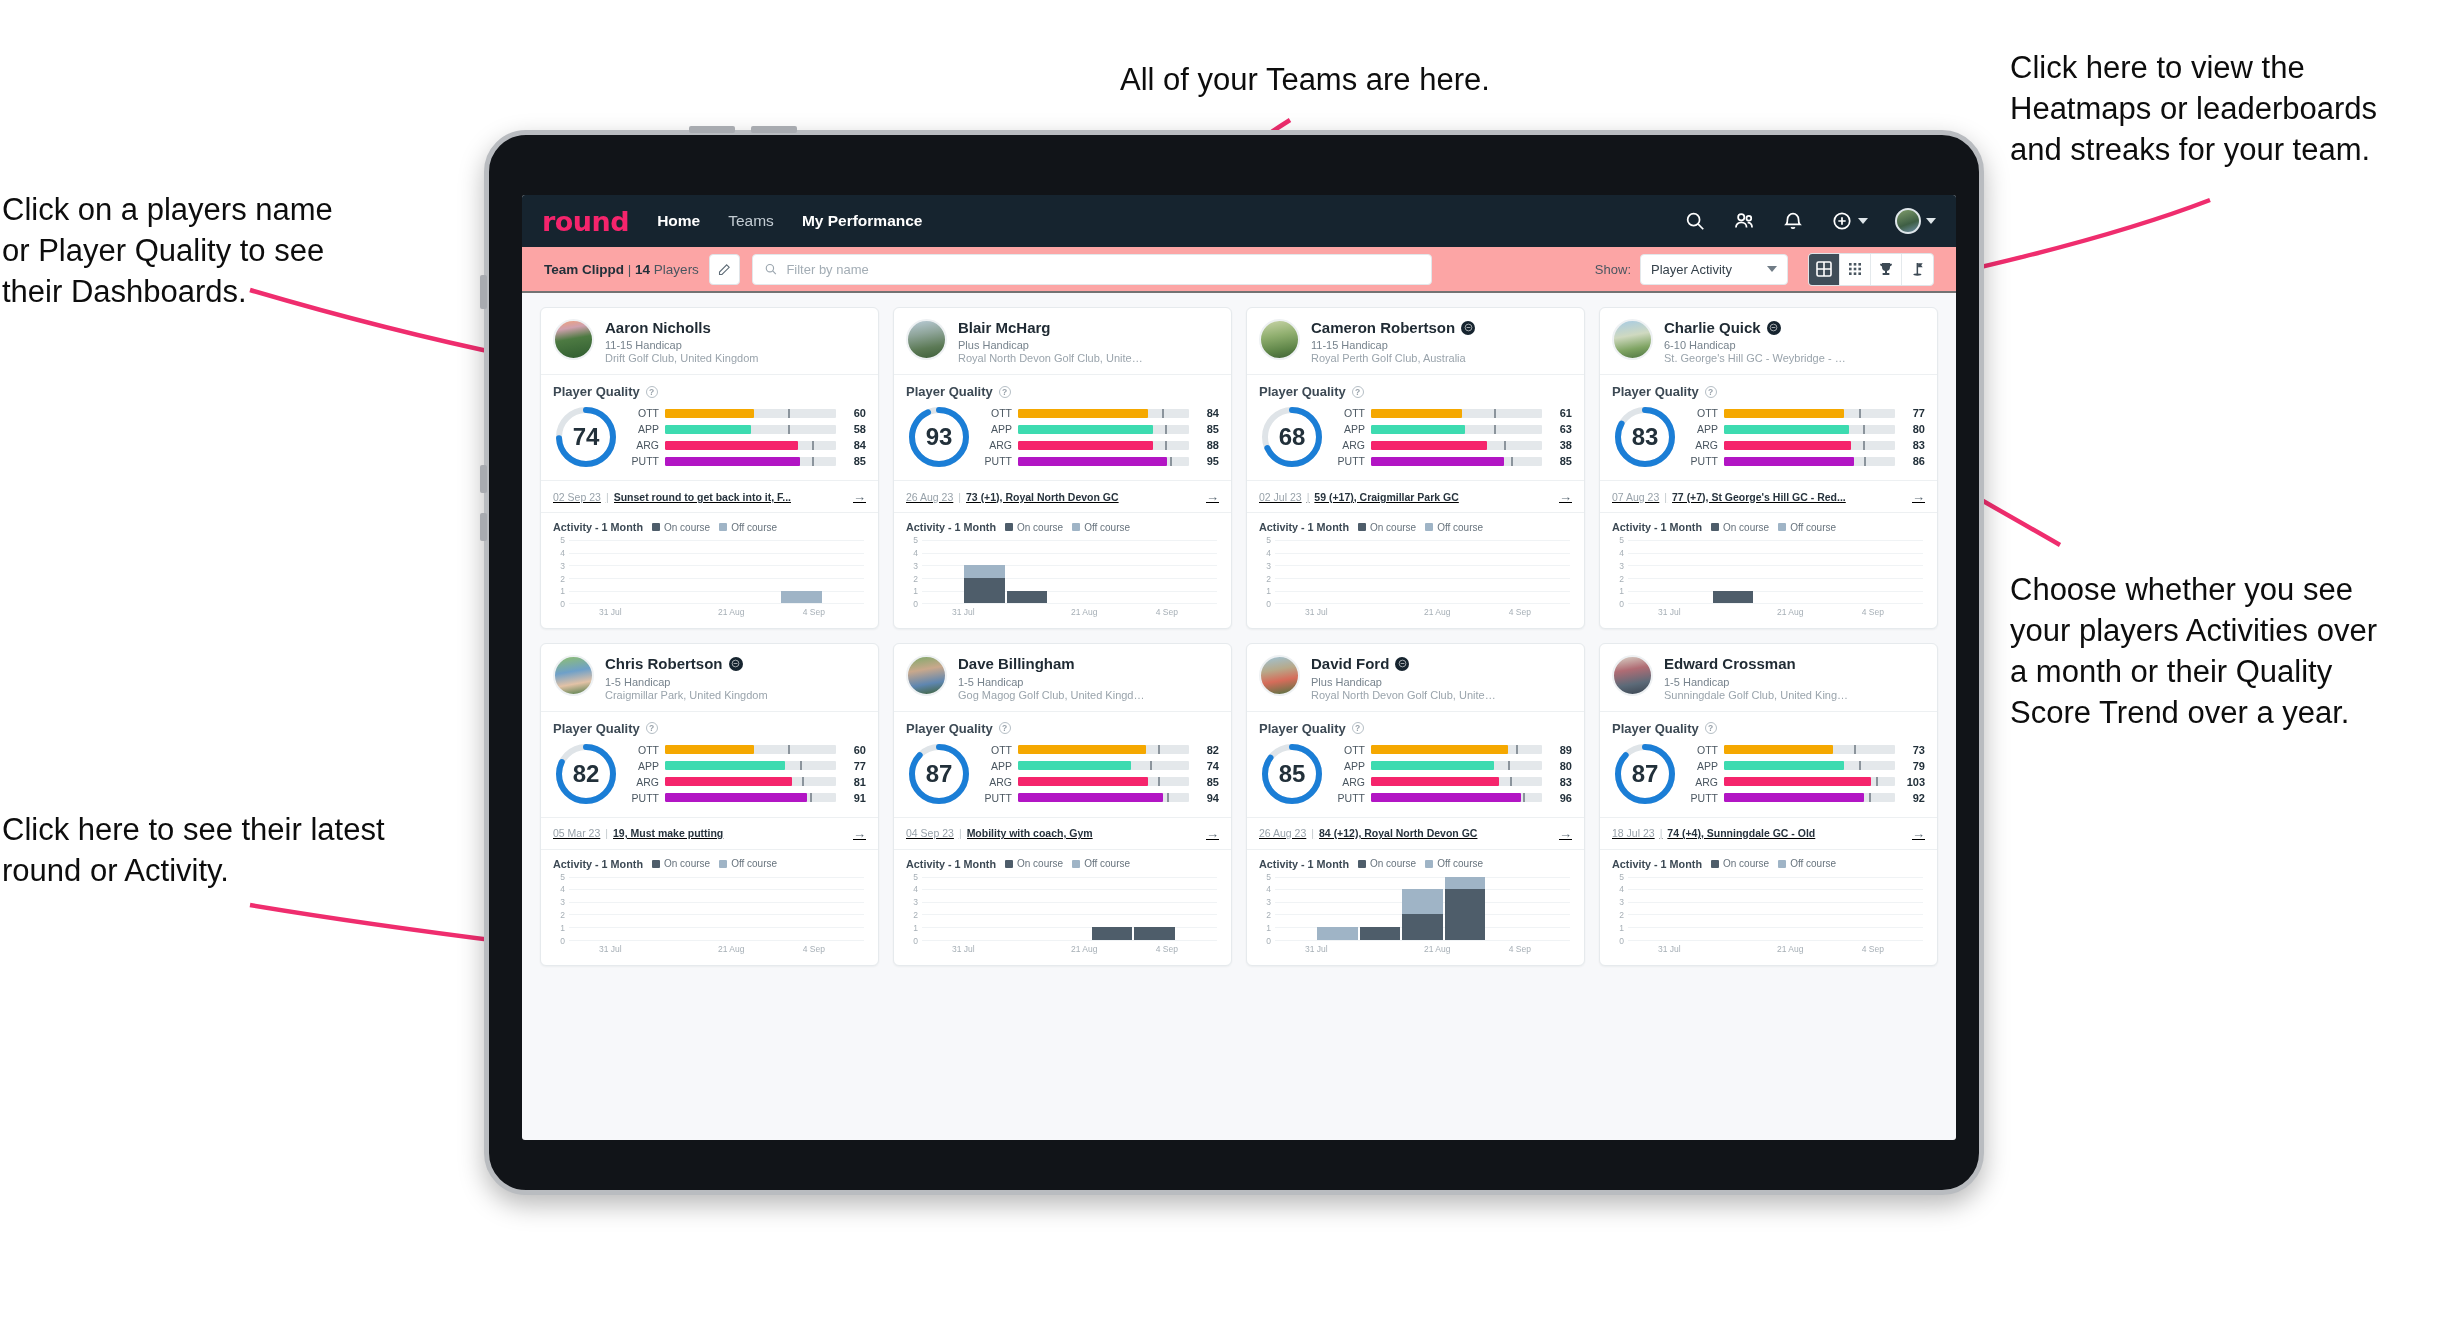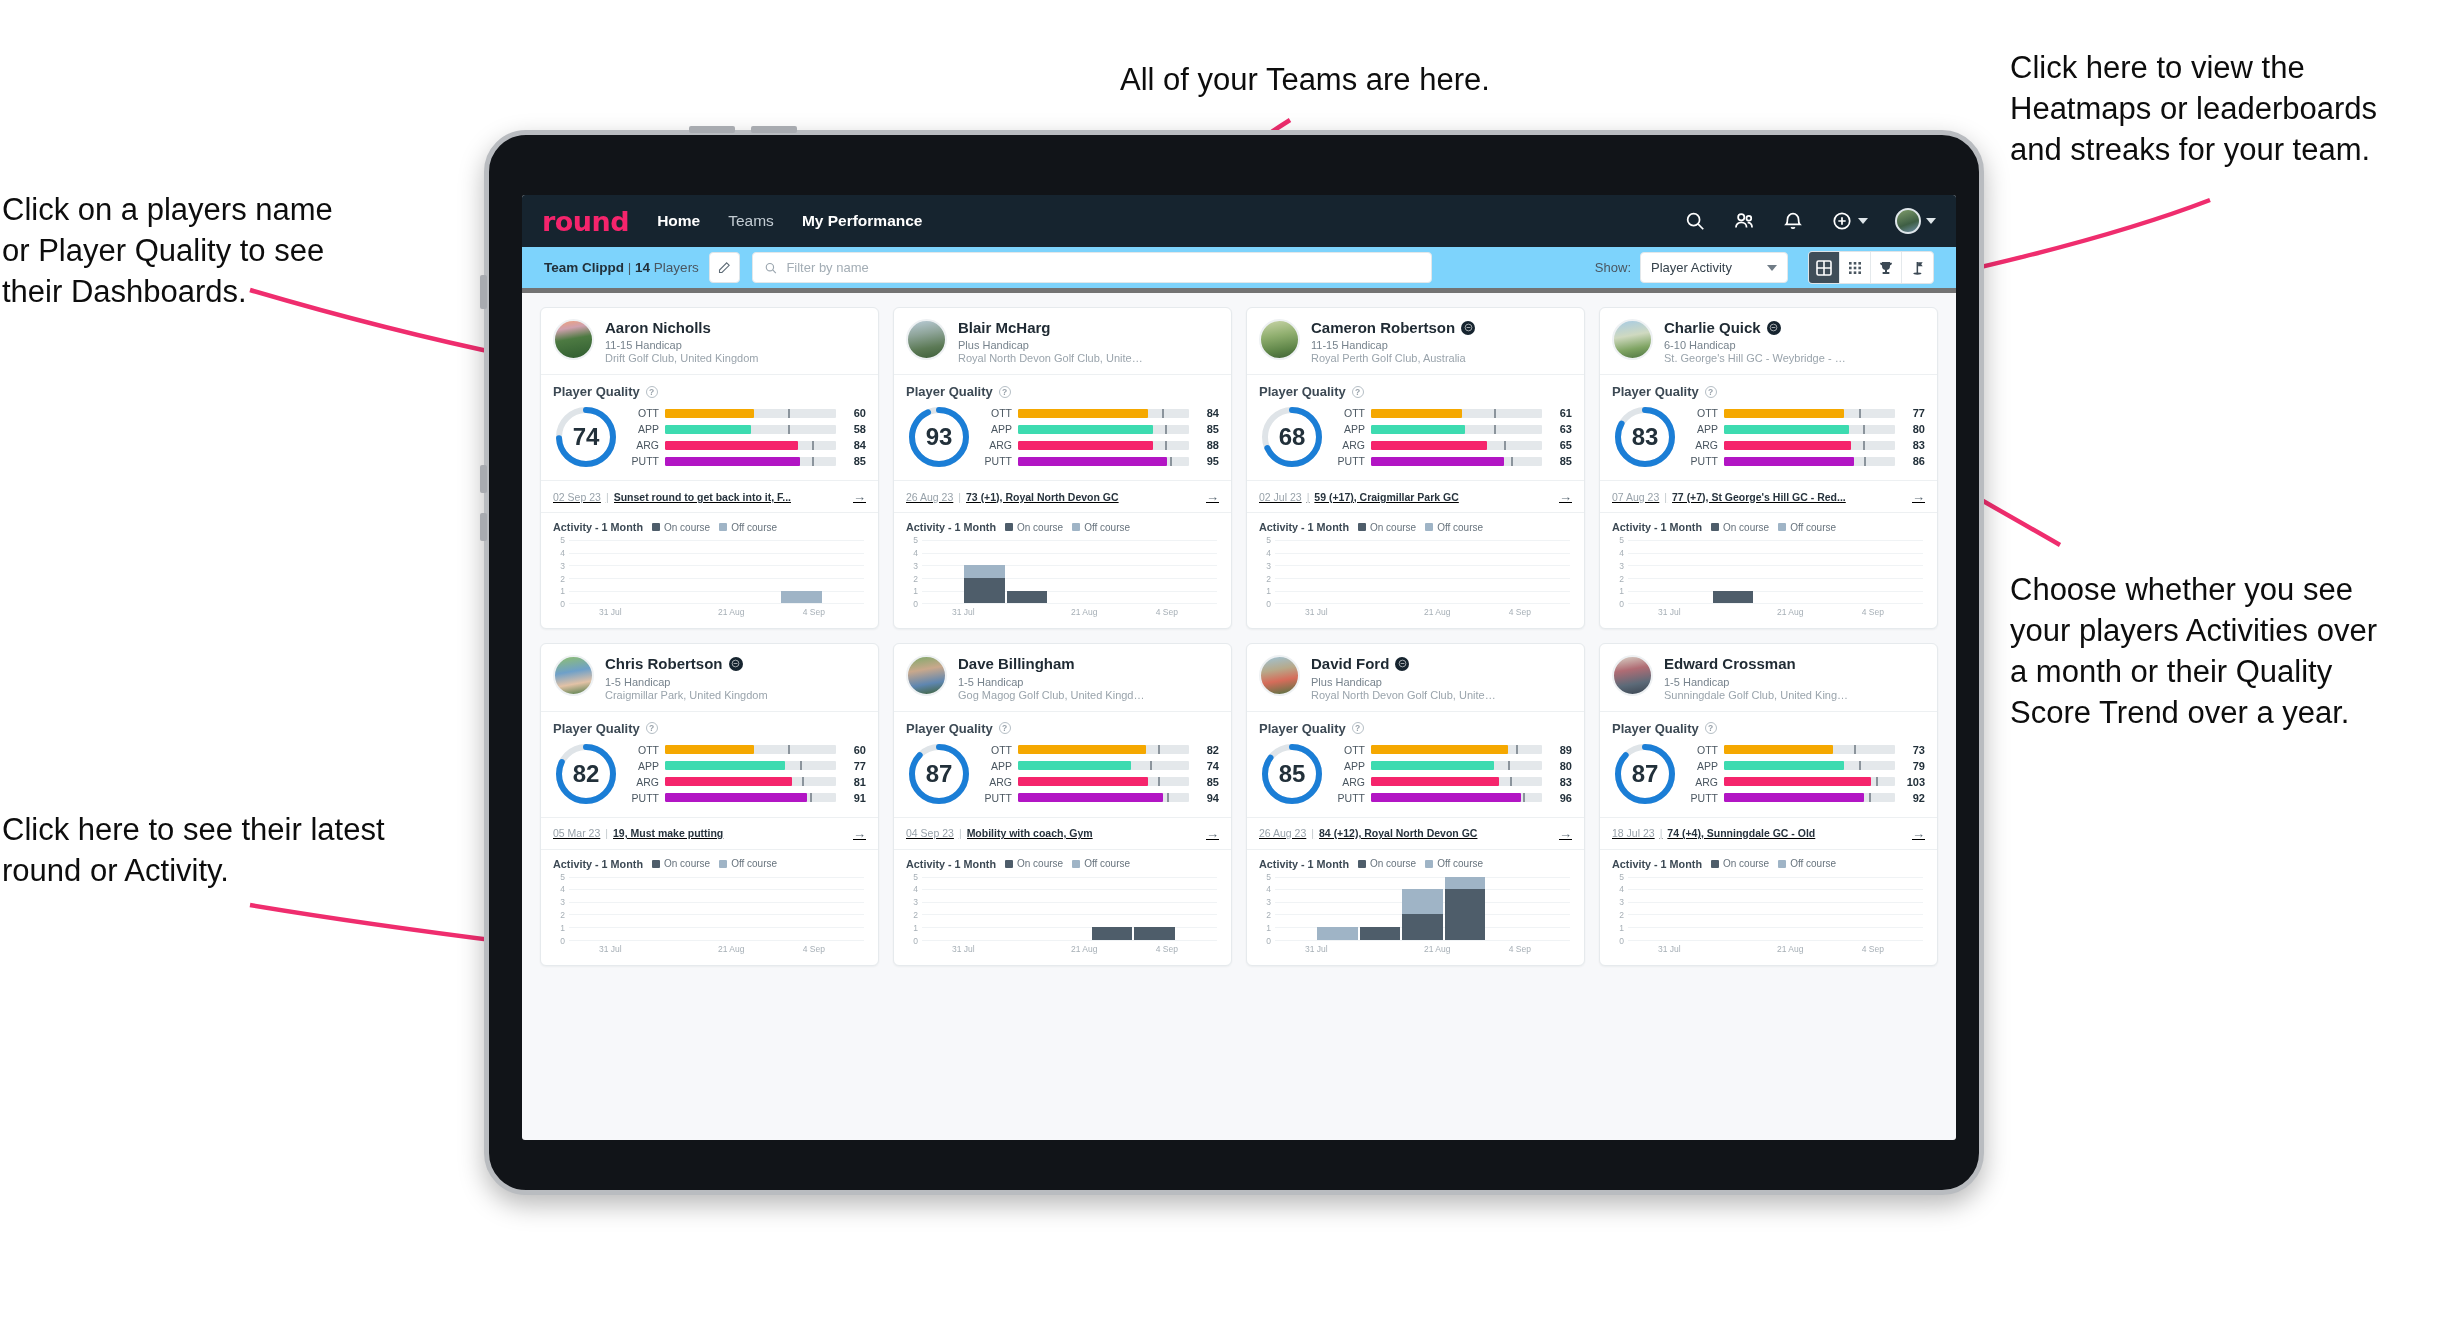--- a/index.html
+++ b/index.html
@@ -79,22 +79,22 @@
     height: 3px; background: #f5246c; border-radius: 2px;
   }
   .add-team {
     position: absolute; right: 22px; top: 7px;
     background: #4e5b66; color: #fff; font-size: 13px; font-weight: 600;
     padding: 7px 16px; border-radius: 4px; border: none; cursor: pointer;
   }
 
   
   .toolbar {
-    height: 46px; background: #7dd3fc; display: flex; align-items: center;
-    padding: 0 22px; gap: 0; border-bottom: 5px solid #737373; justify-content: space-between;
+    height: 46px; background: #fca5a5; display: flex; align-items: center;
+    padding: 0 22px; gap: 0; border-bottom: 2px solid #737373; justify-content: space-between;
   }
   .team-label { font-size: 13.5px; color: #4a5660; white-space: nowrap; }
   .team-label b { color: #22303a; font-weight: 700; }
   .icon-btn {
     width: 31px; height: 31px; margin-left: 10px; border: 1px solid #dfe4e8;
     background: #fff; border-radius: 4px; display: flex; align-items: center;
     justify-content: center; cursor: pointer;
   }
   .icon-btn svg { width: 15px; height: 15px; stroke: #5d6a75; fill: none; stroke-width: 1.7; }
   .searchbox {
@@ -611,21 +611,21 @@
                       <span class="tick" style="left:72%"></span>
                     </span>
                     <span class="bar-val">63</span>
                   </div>
                   <div class="bar-row">
                     <span class="bar-lbl">ARG</span>
                     <span class="track">
                       <span class="fill" style="width:68%;background:#f5246c"></span>
                       <span class="tick" style="left:78%"></span>
                     </span>
-                    <span class="bar-val">65</span>
+                    <span class="bar-val">38</span>
                   </div>
                   <div class="bar-row">
                     <span class="bar-lbl">PUTT</span>
                     <span class="track">
                       <span class="fill" style="width:78%;background:#b215c4"></span>
                       <span class="tick" style="left:82%"></span>
                     </span>
                     <span class="bar-val">85</span>
                   </div>
                 </div>

